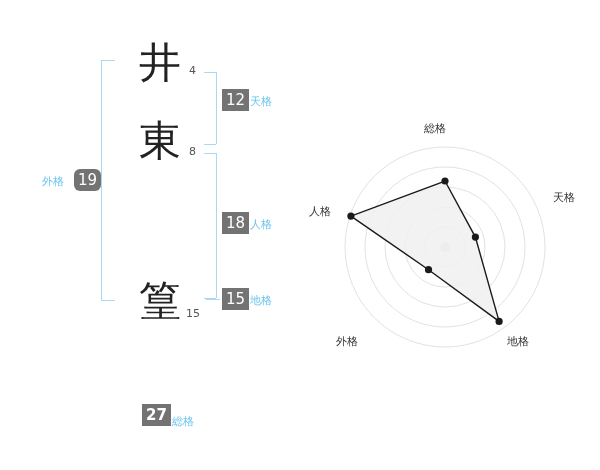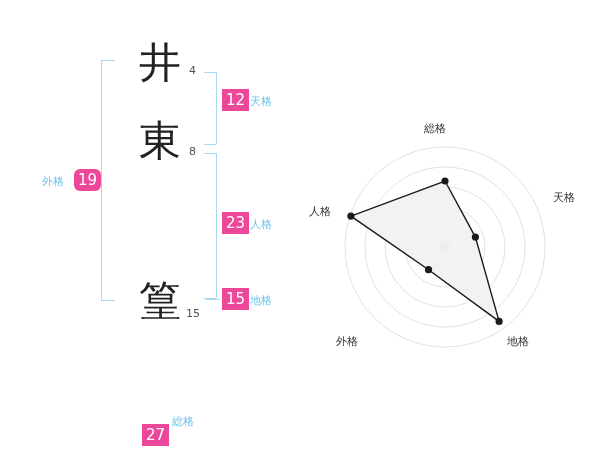--- a/index.html
+++ b/index.html
@@ -33,21 +33,21 @@
   }
   .stroke-num {
     position: absolute;
     font-size: 11px;
     color: #555555;
     font-family: "DejaVu Sans", "Liberation Sans", sans-serif;
   }
 
   .badge {
     position: absolute;
-    background: #ec4899;
+    background: #737373;
     color: #ffffff;
     font-size: 15px;
     line-height: 22px;
     height: 22px;
     min-width: 22px;
     padding: 0 4px;
     text-align: center;
     box-sizing: border-box;
     font-family: "DejaVu Sans", "Liberation Sans", sans-serif;
   }
@@ -101,30 +101,30 @@
 
   <div class="kanji" style="left:132px; top:120px;">東</div>
   <div class="stroke-num" style="left:189px; top:145px;">8</div>
 
   <div class="kanji" style="left:132px; top:280px;">篁</div>
   <div class="stroke-num" style="left:186px; top:307px;">15</div>
 
   <div class="badge" style="left:222px; top:89px;">12</div>
   <div class="badge-label" style="left:250px; top:94px;">天格</div>
 
-  <div class="badge" style="left:222px; top:212px;">23</div>
+  <div class="badge" style="left:222px; top:212px;">18</div>
   <div class="badge-label" style="left:250px; top:217px;">人格</div>
 
   <div class="badge" style="left:222px; top:288px;">15</div>
   <div class="badge-label" style="left:250px; top:293px;">地格</div>
 
   <div class="badge-label" style="left:42px; top:174px;">外格</div>
   <div class="badge" style="left:74px; top:169px;border-radius:6px;">19</div>
 
-  <div class="badge" style="left:142px; top:424px;">27</div>
+  <div class="badge" style="left:142px; top:404px;font-weight:bold;">27</div>
   <div class="badge-label" style="left:172px; top:414px;">総格</div>
 
   <svg style="position:absolute; left:310px; top:130px;" width="270" height="250" viewBox="0 0 270 250">
 
     <circle cx="135" cy="117" r="100" fill="none" stroke="#e2e2e2" stroke-width="1"></circle>
     <circle cx="135" cy="117" r="80" fill="none" stroke="#e2e2e2" stroke-width="1"></circle>
     <circle cx="135" cy="117" r="60" fill="none" stroke="#e2e2e2" stroke-width="1"></circle>
     <circle cx="135" cy="117" r="40" fill="none" stroke="#e2e2e2" stroke-width="1"></circle>
     <circle cx="135" cy="117" r="20" fill="none" stroke="#e2e2e2" stroke-width="1"></circle>
     <circle cx="135" cy="117" r="5" fill="#d9d9d9" stroke="none"></circle>

